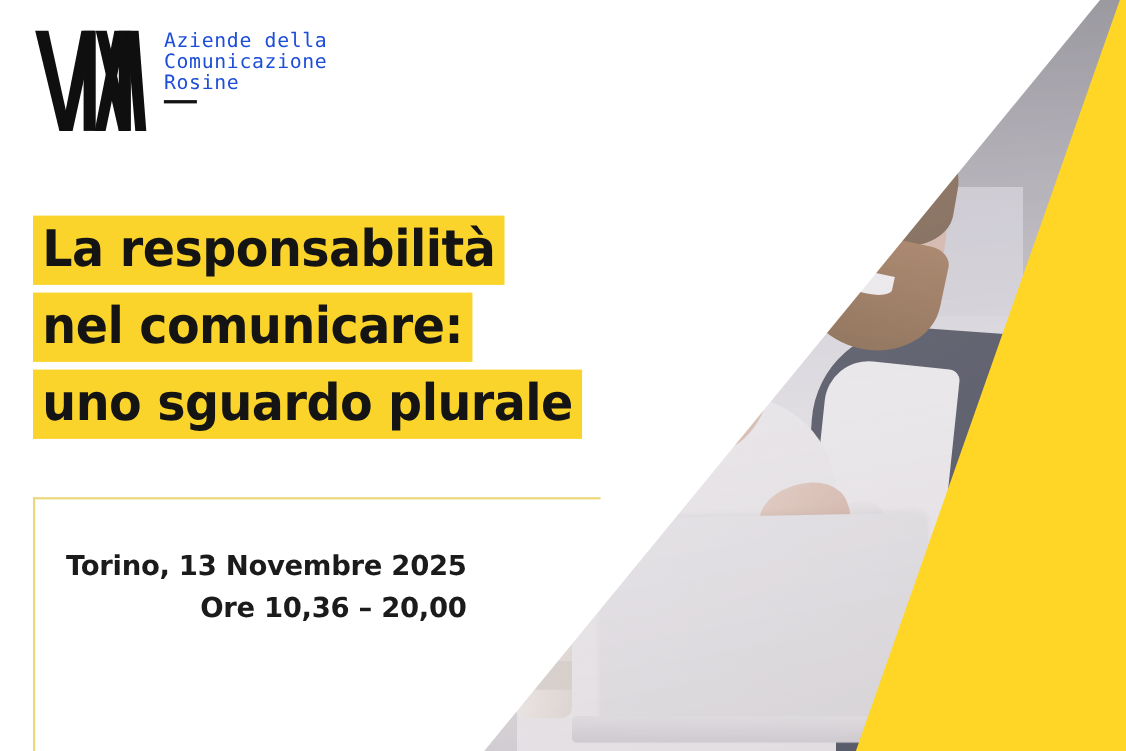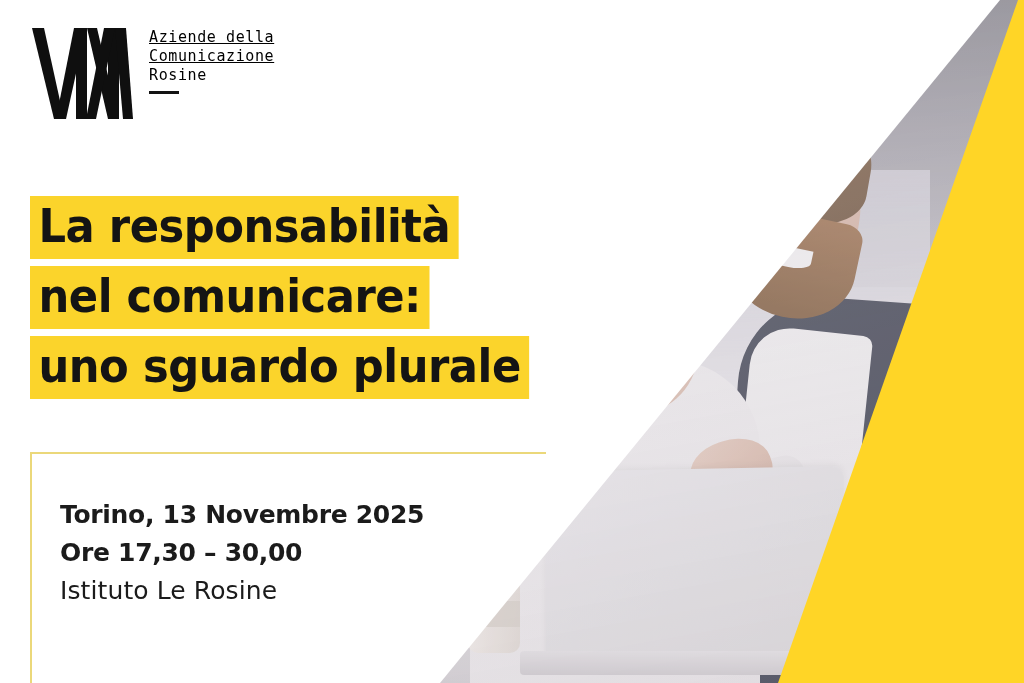--- a/index.html
+++ b/index.html
@@ -185,26 +185,25 @@
   }
 
   
   .logo-block {
     position:absolute; left:30px; top:22px;
     display:flex; align-items:flex-start; gap:14px;
   }
   .logo-mark { display:block; }
   .logo-tag {
     font-family:"DejaVu Sans Mono","Liberation Mono",monospace;
-    font-size:15px;
+    font-size:18px;
     line-height:19px;
     letter-spacing:.6px;
-    color:#000000;
+    color:#1d4ed8;
     padding-top:6px;
-    text-decoration:underline;
   }
   .logo-tag .underline-row { position:relative; display:inline-block; }
   .logo-tag .tag-underline {
     display:block; width:30px; height:2.5px; background:#131313; margin-top:6px;
   }
 
   
   .title-block {
     position:absolute; left:30px; top:196px;
     display:flex; flex-direction:column; align-items:flex-start; gap:7px;
@@ -314,21 +313,20 @@
       </div>
     </div>
   </div>
 
   <div class="title-block">
     <span class="title-line" style="background: rgb(251, 212, 43); color: rgb(20, 20, 20);">La responsabilità</span>
     <span class="title-line" style="background: rgb(251, 212, 43); color: rgb(20, 20, 20);">nel comunicare:</span>
     <span class="title-line" style="background: rgb(251, 212, 43); color: rgb(20, 20, 20);">uno sguardo plurale</span>
   </div>
 
-  <div class="info-box" style="border-top-color: rgb(235, 216, 122); border-left-color: rgb(235, 216, 122);">
+  <div class="info-box" style="border-top-color: rgb(235, 216, 122); border-left-color: rgb(235, 216, 122); text-align: right;">
     <div class="info-text">
       <div class="info-line bold">Torino, 13 Novembre 2025</div>
-      <div class="info-line bold">Ore 17,30 – 30,00</div>
-      <div class="info-line light">Istituto Le Rosine</div>
+      <div class="info-line bold">Ore 10,36 – 20,00</div>
     </div>
   </div>
 
 </div>
 
 </body></html>

